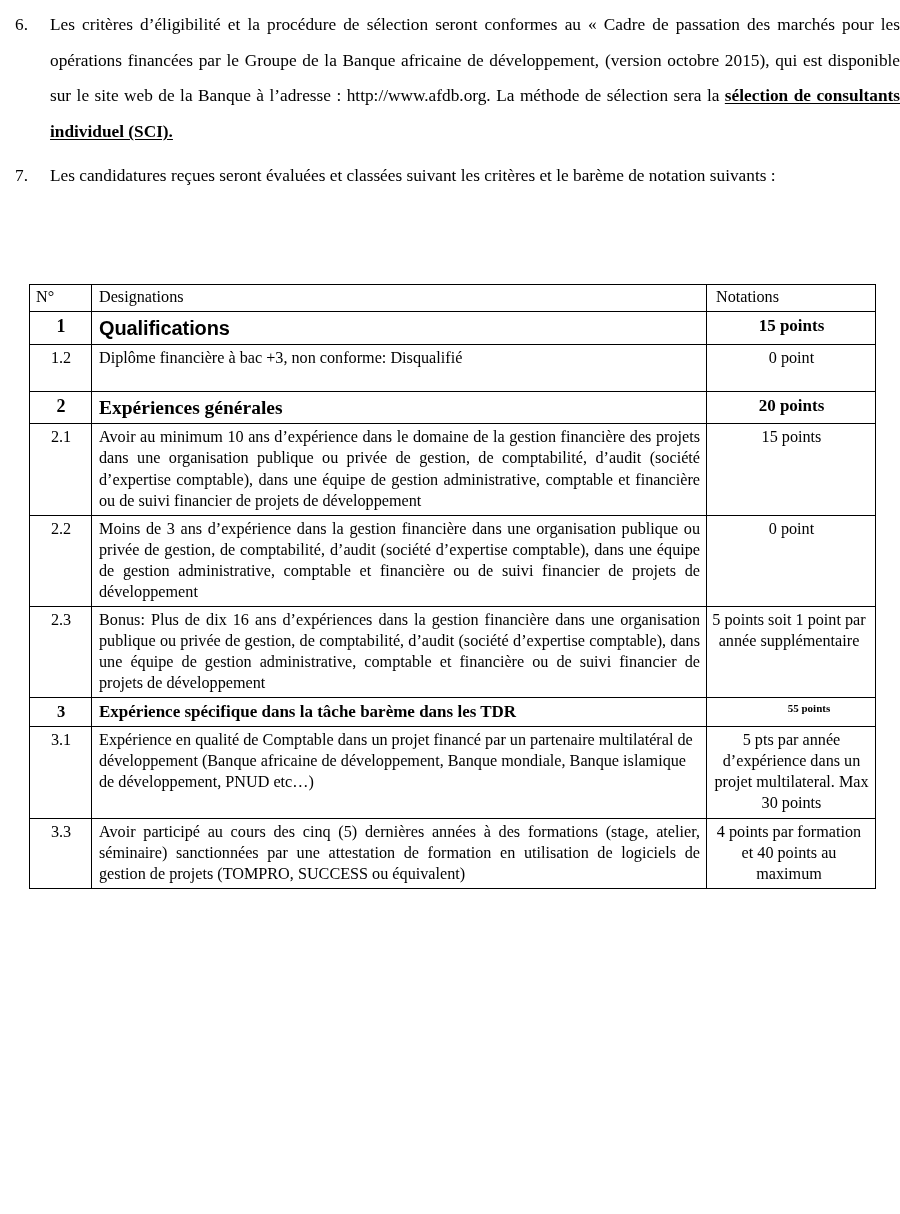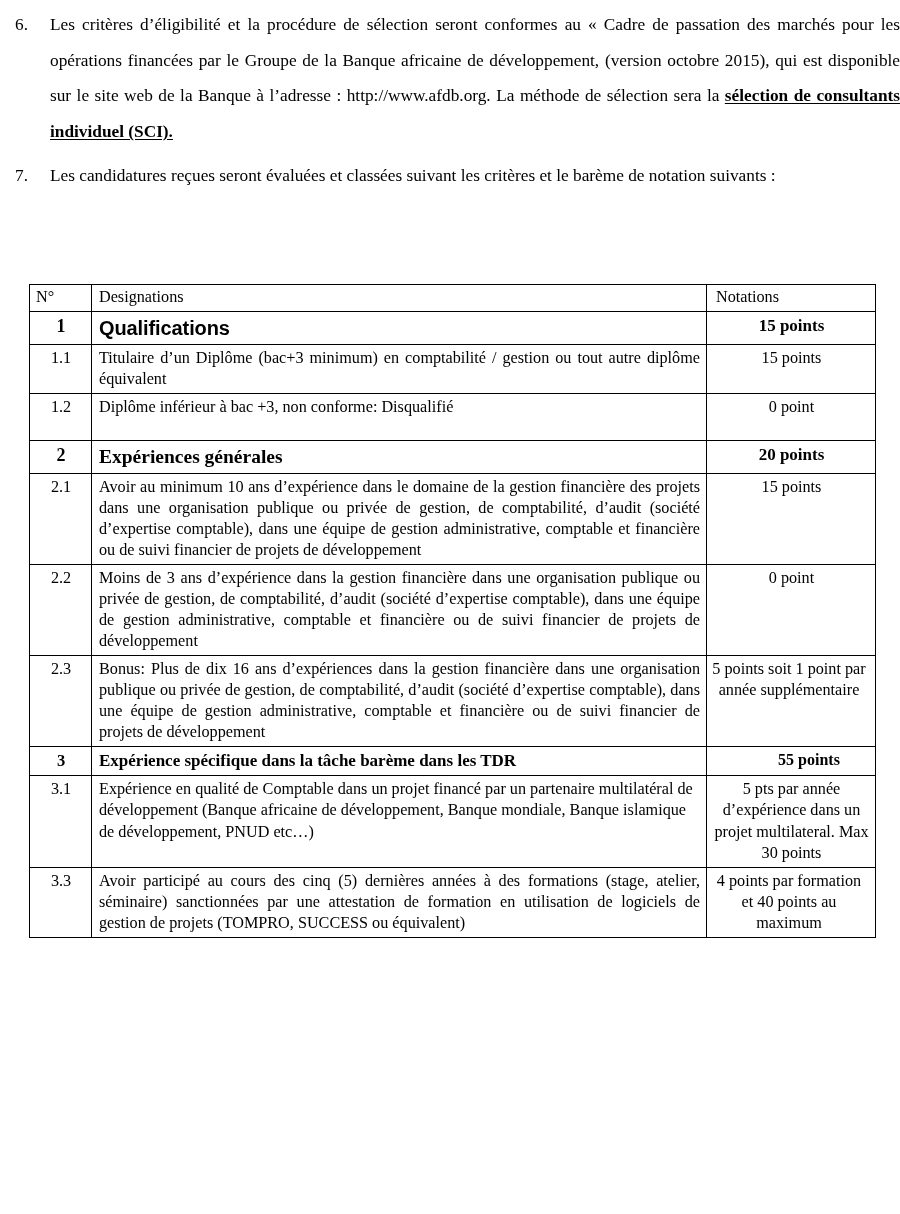--- a/index.html
+++ b/index.html
@@ -137,21 +137,21 @@
     font-size: 20px;
     letter-spacing: -0.1px;
   }
   tr.section-row.compact td.desg-cell {
     font-size: 17px;
   }
   tr.section-row.compact td.num-cell {
     font-size: 16.5px;
   }
   tr.section-row.compact td.nota-cell {
-    font-size: 16px;
+    font-size: 11px;
     padding-left: 42px;
   }
 
   .pad-tall   { height: 56px; }
   .pad-mid    { height: 40px; }
 
   .inline-bold { font-weight: normal; }
 </style>
 </head>
 <body>
@@ -184,29 +184,24 @@
           <td class="desg-cell">Designations</td>
           <td class="nota-cell">Notations</td>
         </tr>
 
         <tr class="section-row sans">
           <td class="num-cell">1</td>
           <td class="desg-cell">Qualifications</td>
           <td class="nota-cell">15 points</td>
         </tr>
 
-        <tr>
-          <td class="num-cell">1.1</td>
-          <td class="desg-cell pad-mid">Titulaire d’un Diplôme (bac+3 minimum) en comptabilité / gestion ou tout autre diplôme équivalent</td>
-          <td class="nota-cell">15 points</td>
-        </tr>
 
         <tr>
           <td class="num-cell">1.2</td>
-          <td class="desg-cell left pad-mid"><span>Diplôme inférieur à bac +3, non conforme: </span><span class="inline-bold">Disqualifié</span></td>
+          <td class="desg-cell left pad-mid"><span>Diplôme financière à bac +3, non conforme: </span><span class="inline-bold">Disqualifié</span></td>
           <td class="nota-cell">0 point</td>
         </tr>
 
         <tr class="section-row">
           <td class="num-cell">2</td>
           <td class="desg-cell">Expériences générales</td>
           <td class="nota-cell">20 points</td>
         </tr>
 
         <tr>

